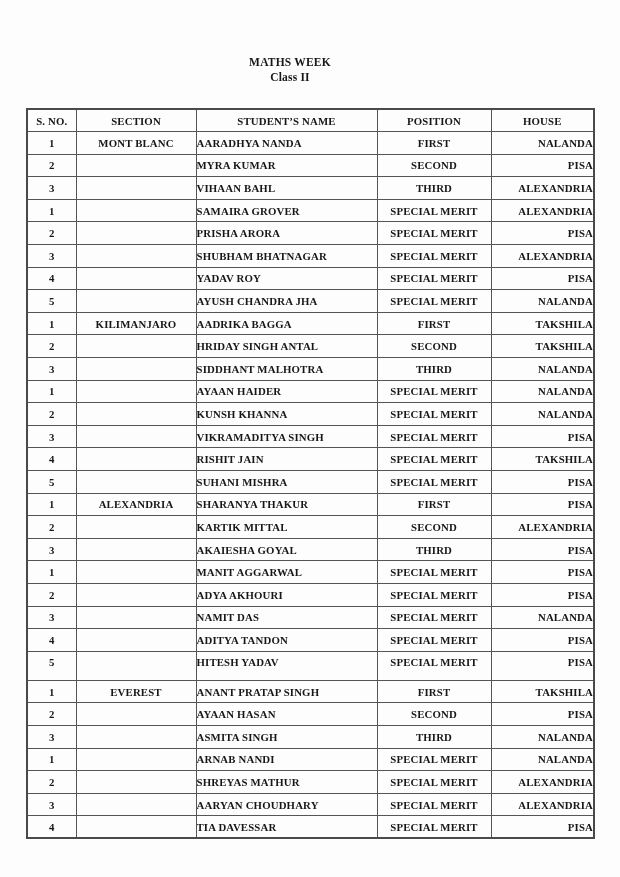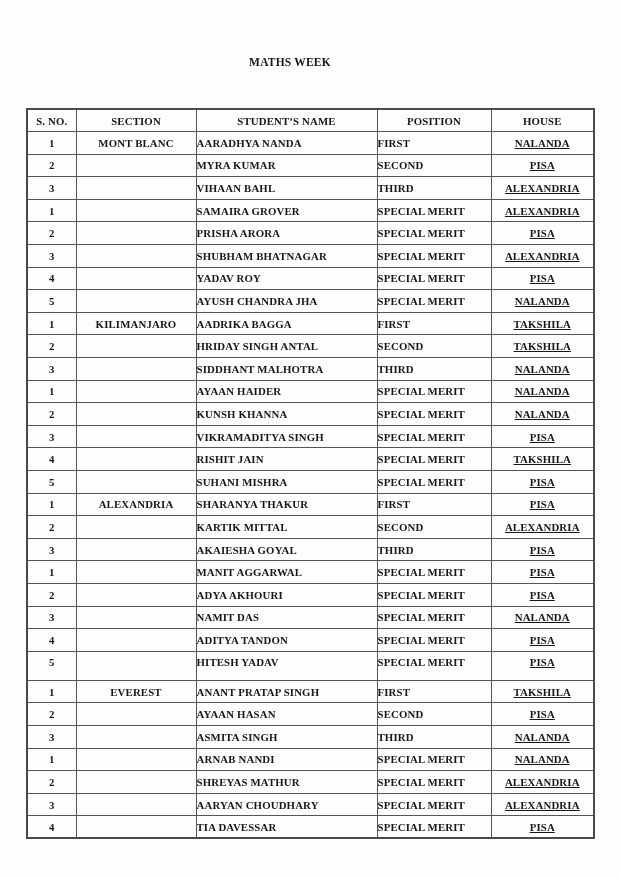--- a/index.html
+++ b/index.html
@@ -56,36 +56,37 @@
     font-size: 10.8px;
   }
   col.w-sno      { width: 49px; }
   col.w-section  { width: 120px; }
   col.w-name     { width: 181px; }
   col.w-position { width: 114px; }
   col.w-house    { width: 103px; }
   td.c-sno      { text-align: center; }
   td.c-section  { text-align: center; }
   td.c-name     { text-align: left; padding-left: 9px; }
-  td.c-position { }
-  td.c-house    { text-align: center; padding-left: 8px; text-decoration: underline; }
+  td.c-position { text-align: center; }
+  td.c-house    { text-align: right; padding-left: 8px; }
   
   tbody tr:nth-child(24) td {
     height: 29px;
     vertical-align: top;
     padding-top: 4px;
   }
 </style>
 </head>
 <body>
 
 <div class="page">
 
   <div class="title-block">
     <div>MATHS WEEK</div>
+    <div>Class II</div>
   </div>
 
   <table class="results">
     <colgroup>
       <col class="w-sno">
       <col class="w-section">
       <col class="w-name">
       <col class="w-position">
       <col class="w-house">
     </colgroup>

